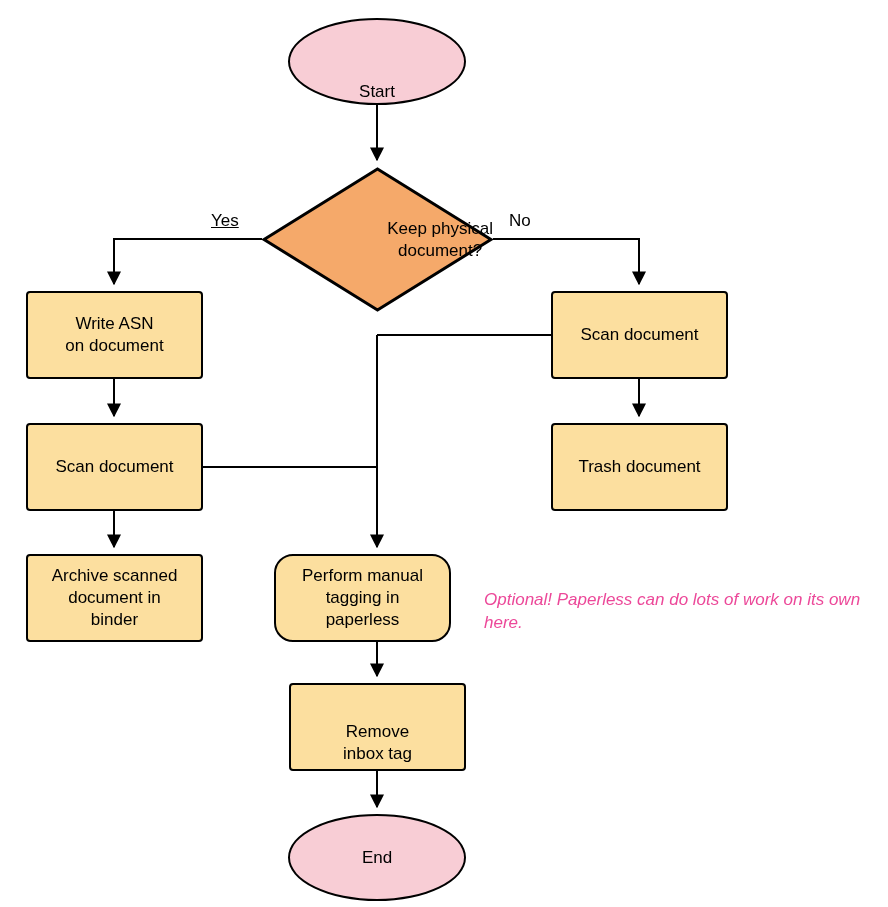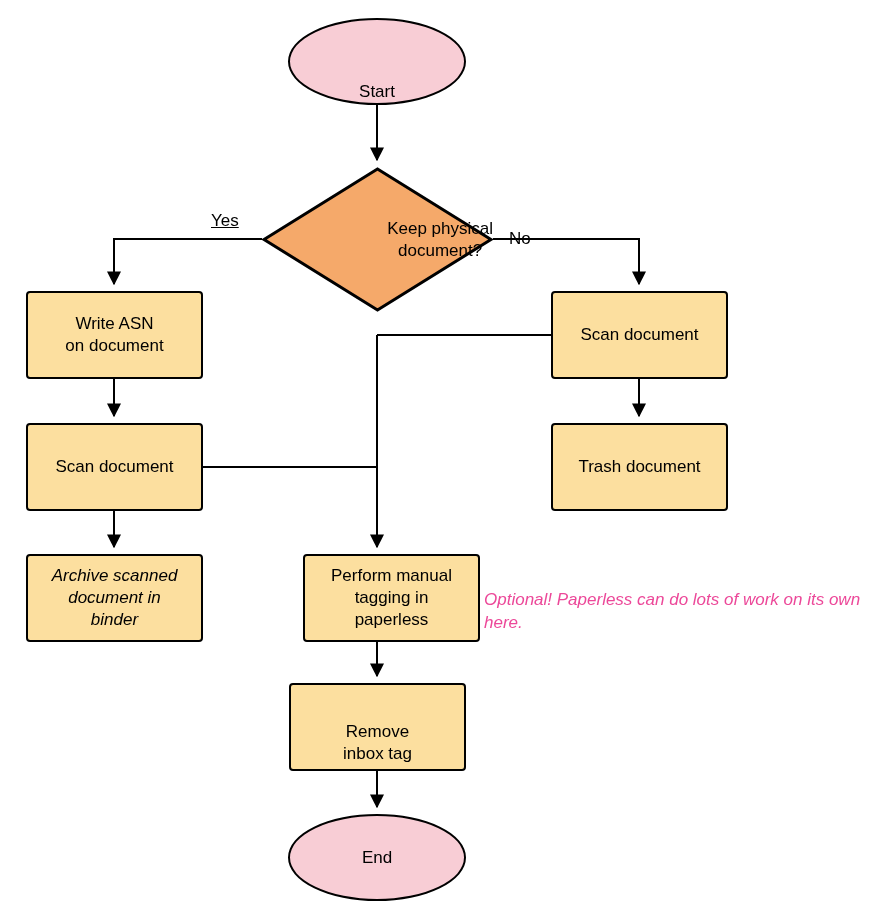--- a/index.html
+++ b/index.html
@@ -129,46 +129,46 @@
   <div class="node node-process" style="left:26px; top:291px; width:177px; height:88px;">
     <span style="white-space:pre-line;">Write ASN
 on document</span>
   </div>
 
   <div class="node node-process" style="left:26px; top:423px; width:177px; height:88px;">
     <span style="white-space:pre-line;">Scan document</span>
   </div>
 
   <div class="node node-process" style="left:26px; top:554px; width:177px; height:88px;">
-    <span style="white-space:pre-line;font-style:italic;">Archive scanned
+    <span style="white-space:pre-line;">Archive scanned
 document in
 binder</span>
   </div>
 
   <div class="node node-process" style="left:551px; top:291px; width:177px; height:88px;">
     <span style="white-space:pre-line;">Scan document</span>
   </div>
 
   <div class="node node-process" style="left:551px; top:423px; width:177px; height:88px;">
     <span style="white-space:pre-line;">Trash document</span>
   </div>
 
-  <div class="node node-process" style="left:303px; top:554px; width:177px; height:88px;">
+  <div class="node node-process" style="left:274px; top:554px; width:177px; height:88px;border-radius:19px;">
     <span style="white-space:pre-line;">Perform manual
 tagging in
 paperless</span>
   </div>
 
   <div class="node node-process" style="left:289px; top:683px; width:177px; height:88px;">
     <span style="white-space:pre-line;margin-top:31px;">Remove
 inbox tag</span>
   </div>
 
   <div class="node node-terminal" style="left:288px; top:814px; width:178px; height:87px;">
     <span>End</span>
   </div>
 
   <div class="edge-label" style="left:211px; top:211px;text-decoration:underline;">Yes</div>
-  <div class="edge-label" style="left:509px; top:229px;">No</div>
+  <div class="edge-label" style="left:509px; top:211px;">No</div>
 
   <div class="note" style="left:484px; top:588px;">Optional! Paperless can do lots of work on its own here.</div>
 
 </div>
 
 </body></html>

